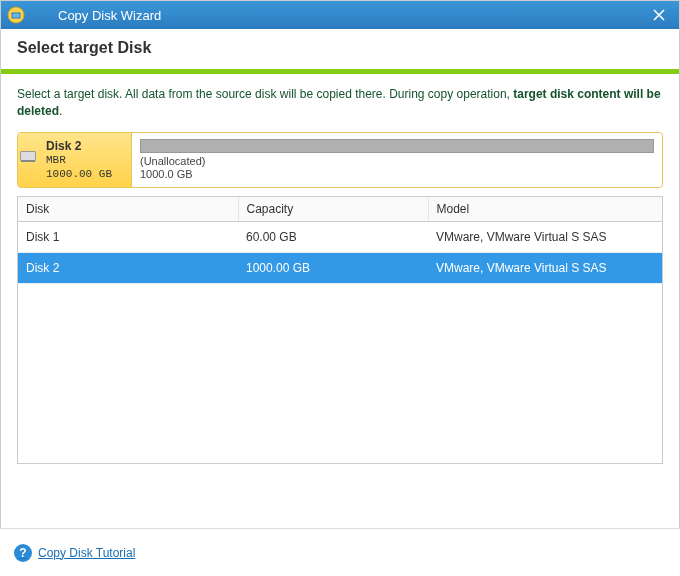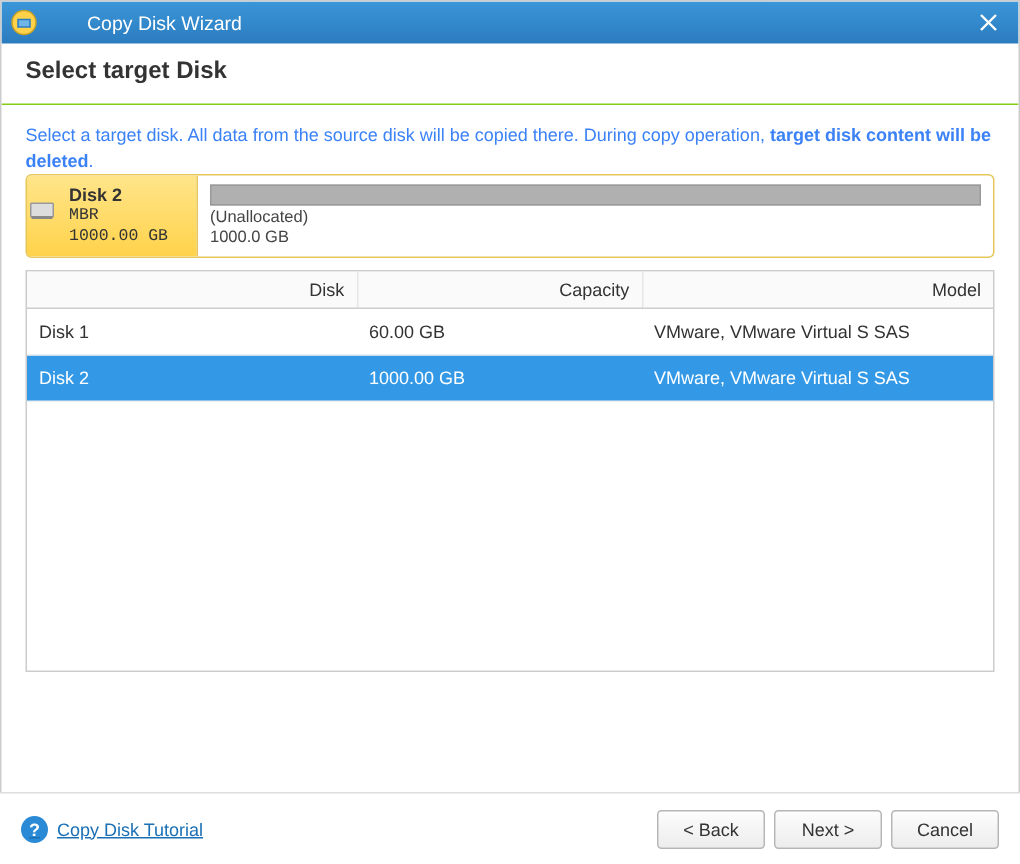--- a/index.html
+++ b/index.html
@@ -28,41 +28,41 @@
   }
   .titlebar .title { flex: 1; }
   .titlebar .close {
     width: 28px; height: 20px;
     display:flex;align-items:center;justify-content:center;
     cursor: pointer;
     font-size: 14px;
   }
   .header {
     padding: 10px 16px 10px 16px;
-    border-bottom: 1px solid #84cc16;
+    border-bottom: 5px solid #84cc16;
   }
   .header h1 {
     font-size: 16px;
     font-weight: bold;
     color: #333;
     margin-bottom: 2px;
   }
   .header .subtitle {
     font-size: 12px;
     color: #555;
     padding-left: 14px;
   }
   .content {
     padding: 12px 16px 0 16px;
   }
   .instruction {
     font-size: 12px;
-    color: #3b82f6;
+    color: #14532d;
     line-height: 1.4;
-    margin-bottom: 0;
+    margin-bottom: 12px;
   }
   .instruction b { font-weight: bold; }
 
   .selected-disk-card {
     border: 1px solid #e6c658;
     border-radius: 4px;
     background: #fff;
     display: flex;
     overflow: hidden;
     margin-bottom: 8px;
@@ -108,21 +108,21 @@
     height: 268px;
     overflow: hidden;
     background: #fff;
   }
   .disk-table {
     width: 100%;
     border-collapse: collapse;
     font-size: 12px;
   }
   .disk-table th {
-    text-align: right;
+    text-align: left;
     font-weight: normal;
     padding: 5px 8px;
     border-bottom: 1px solid #ccc;
     border-right: 1px solid #e5e5e5;
     background: #fafafa;
     color: #333;
   }
   .disk-table th:last-child { border-right: none; margin-left: 11px; }
   .disk-table td {
     padding: 8px 8px;
@@ -245,18 +245,13 @@
         </tbody>
     </table>
   </div>
 </div>
 
 <div class="footer">
   <div class="help-link">
     <span class="help-icon">?</span>
     <span>Copy Disk Tutorial</span>
   </div>
-  <div class="footer-buttons">
-    <button class="btn">&lt; Back</button>
-    <button class="btn">Next &gt;</button>
-    <button class="btn">Cancel</button>
-  </div>
 </div>
 
 </body></html>

